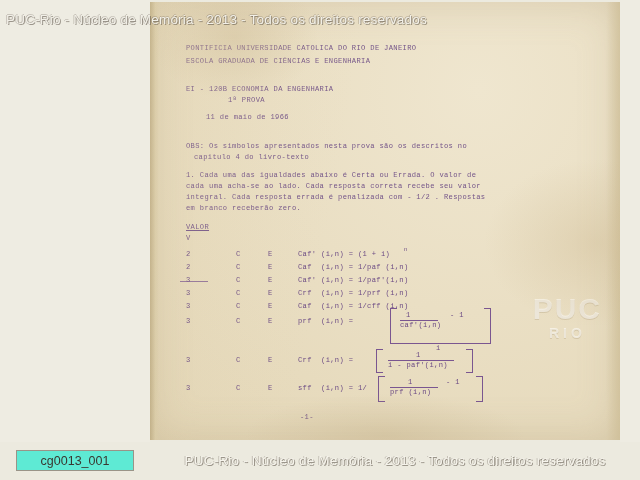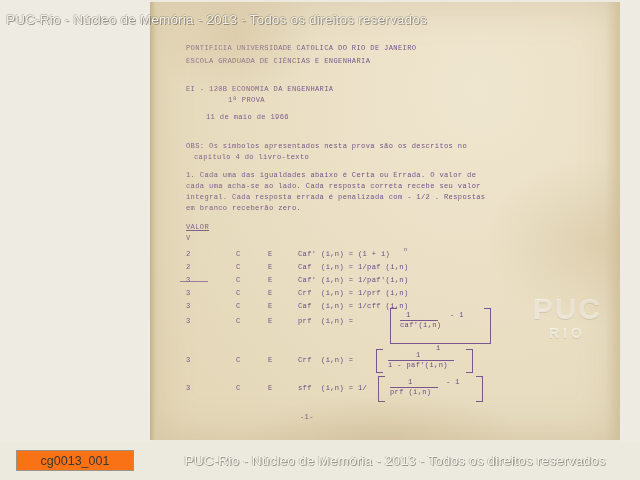--- a/index.html
+++ b/index.html
@@ -96,21 +96,21 @@
     background: #eceadf;
   }
 
   
   .file-chip {
     position: absolute;
     left: 16px;
     bottom: 9px;
     width: 118px;
     height: 21px;
-    background: #f97316;
+    background: #5eead4;
     border: 1px solid #9a9488;
     display: flex;
     align-items: center;
     justify-content: center;
     font-size: 12.5px;
     color: #3a3730;
     z-index: 7;
     box-sizing: border-box;
   }
 

